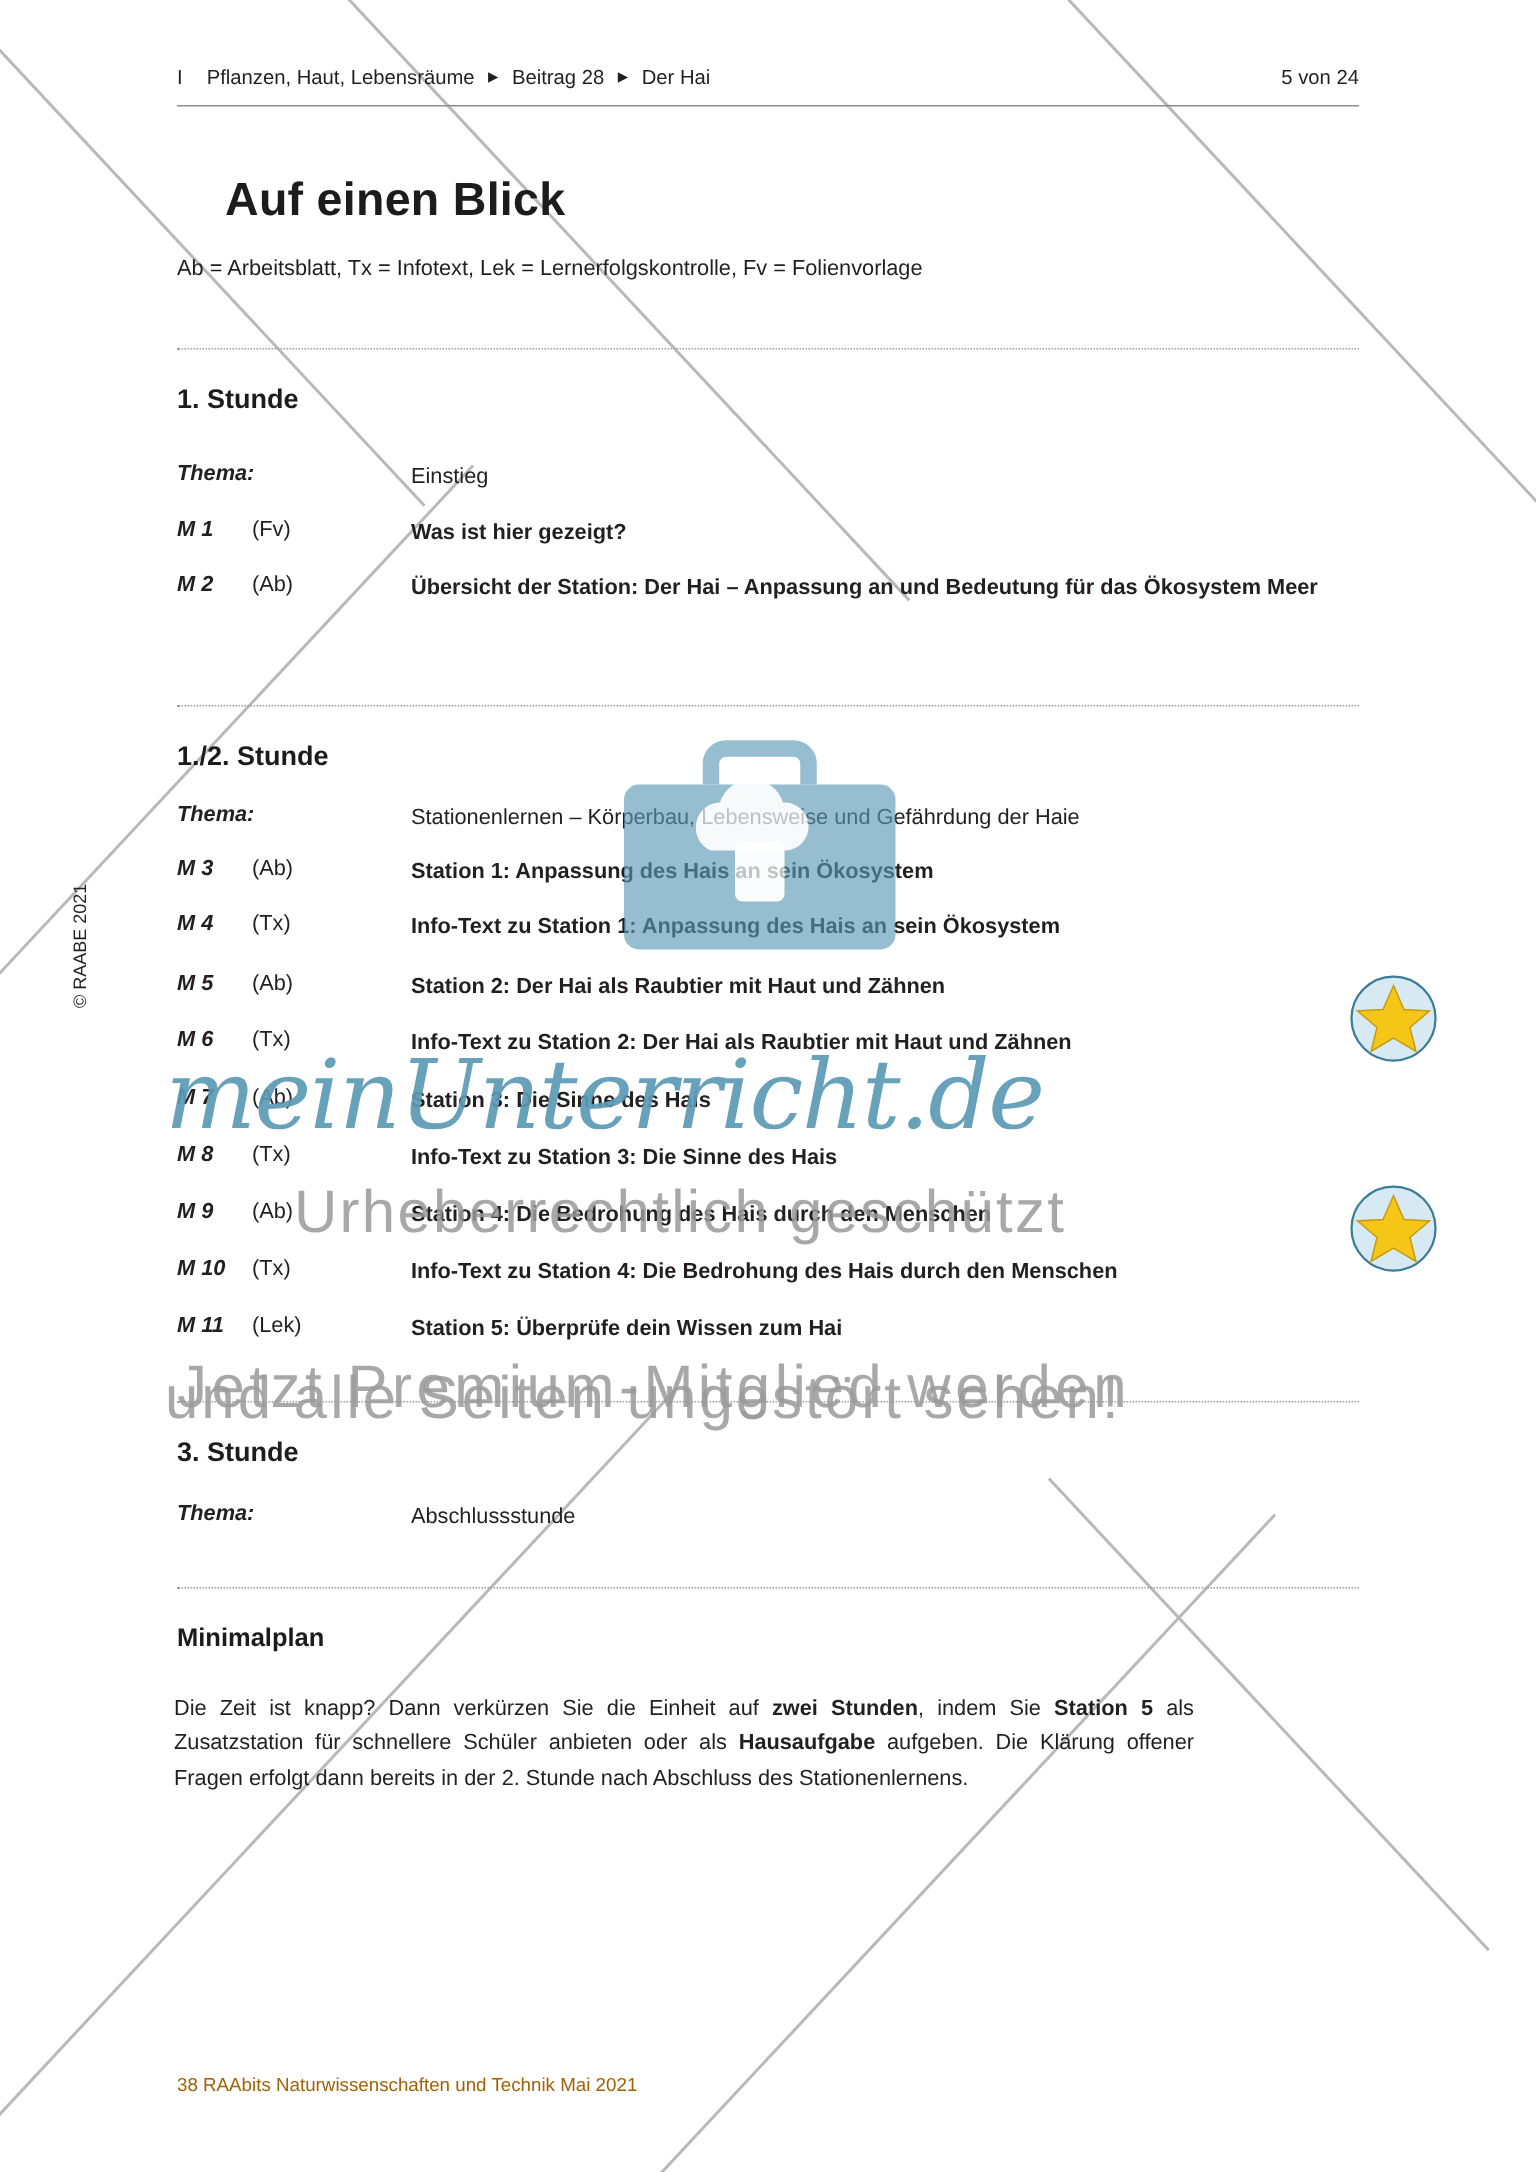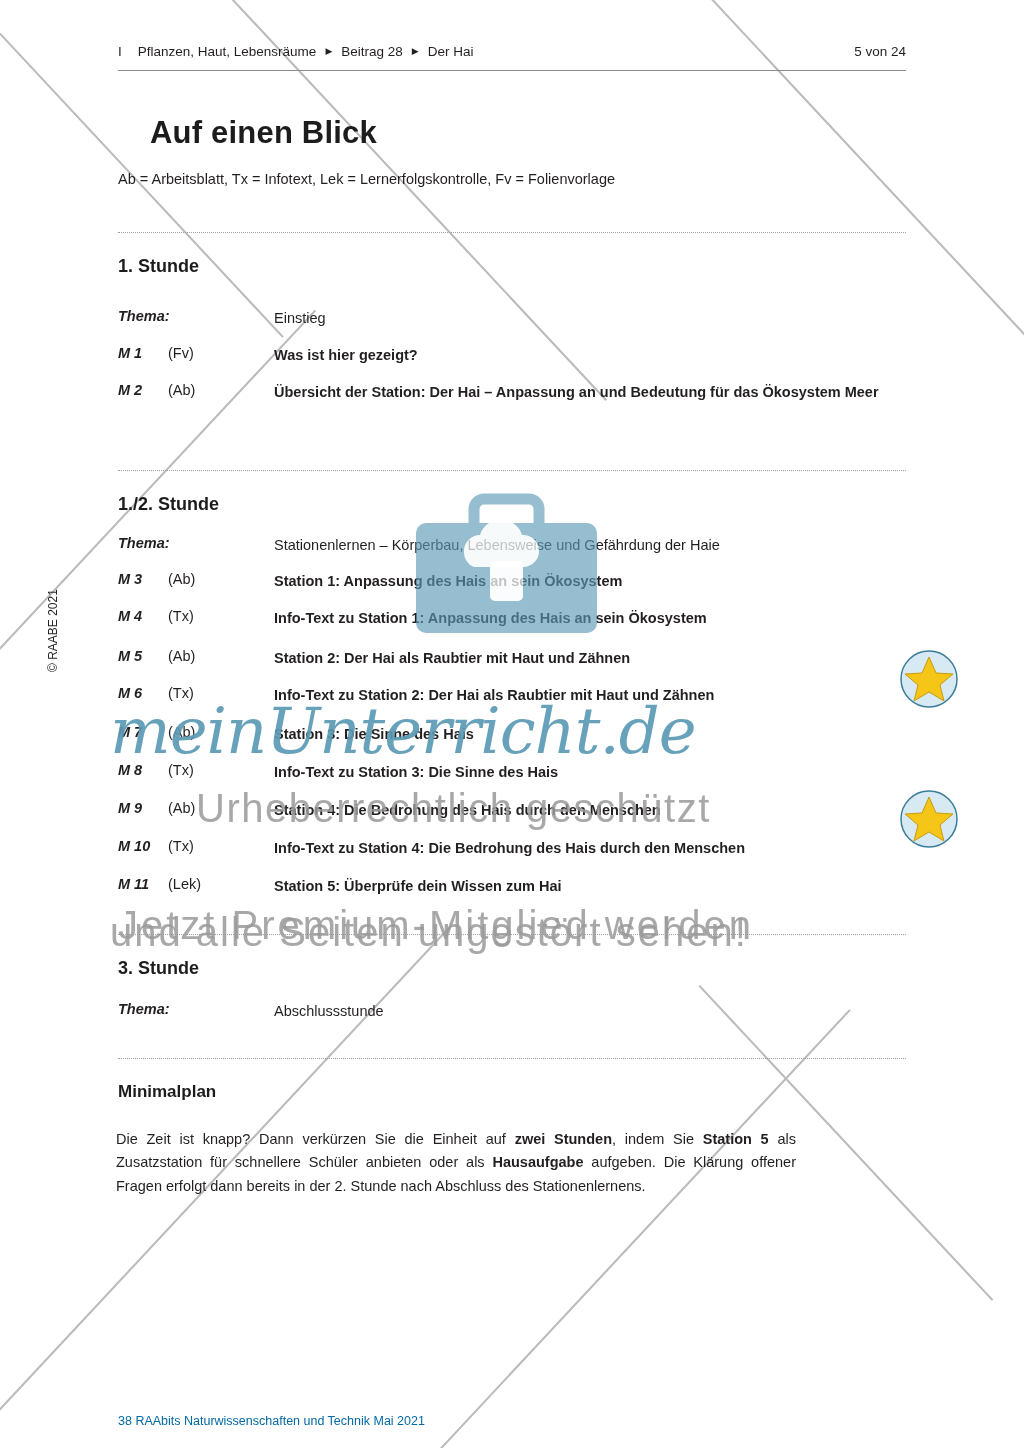--- a/index.html
+++ b/index.html
@@ -166,22 +166,21 @@
     text-align: justify;
   }
   .mini-body b { font-weight: bold; }
 
   
   .footer {
     position: absolute;
     left: 118px;
     top: 1383px;
     font-size: 12.5px;
-    color: #0369a1;
-    margin-top: 31px;
+    color: #a16207;
   }
 
   
   .wm-briefcase {
     position: absolute;
     left: 404px;
     top: 483px;
     width: 205px;
     height: 165px;
     opacity: 0.75;

